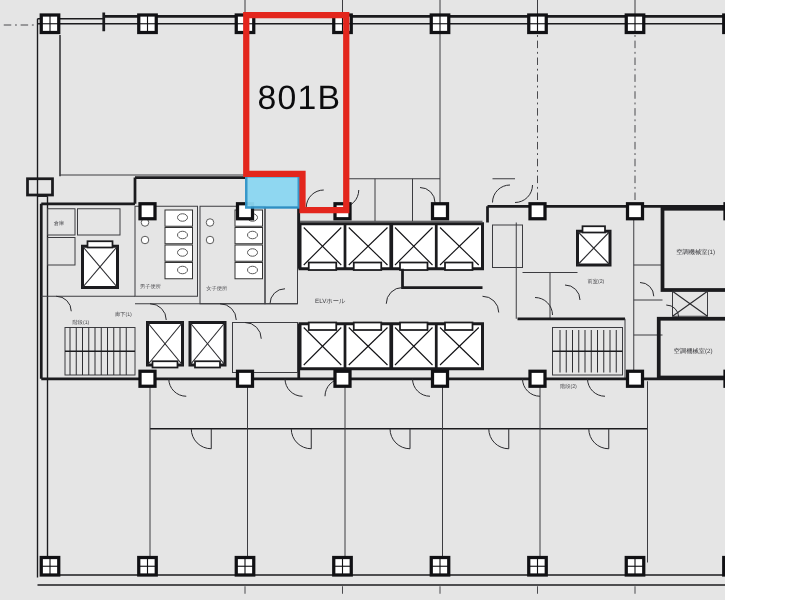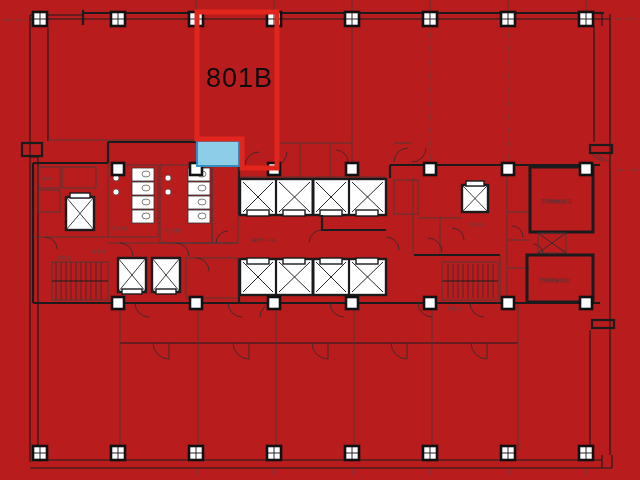--- a/index.html
+++ b/index.html
@@ -1,16 +1,16 @@
 <!DOCTYPE html>
 <html><head>
 <meta charset="utf-8">
 <style>
   html,body{margin:0;padding:0;background:#fff;}
-  #stage{position:relative;width:640px;height:480px;background:#b91c1c;overflow:hidden;
+  #stage{position:relative;width:580px;height:480px;background:#e5e5e5;overflow:hidden;
          font-family:"Liberation Sans",sans-serif;}
   svg{position:absolute;left:0;top:0;}
   .wall{stroke:#1b1b1e;fill:none;}
   .w3{stroke-width:3;}
   .w2{stroke-width:2.2;}
   .w1{stroke-width:1.1;}
   .thin{stroke:#3c3c40;stroke-width:0.8;fill:none;}
   .door{stroke:#2a2a2e;stroke-width:0.8;fill:none;}
   .dash{stroke:#4a4a4e;stroke-width:0.8;fill:none;stroke-dasharray:6 3 1.5 3;}
   .col{fill:#ffffff;stroke:#111114;stroke-width:2.6;}

